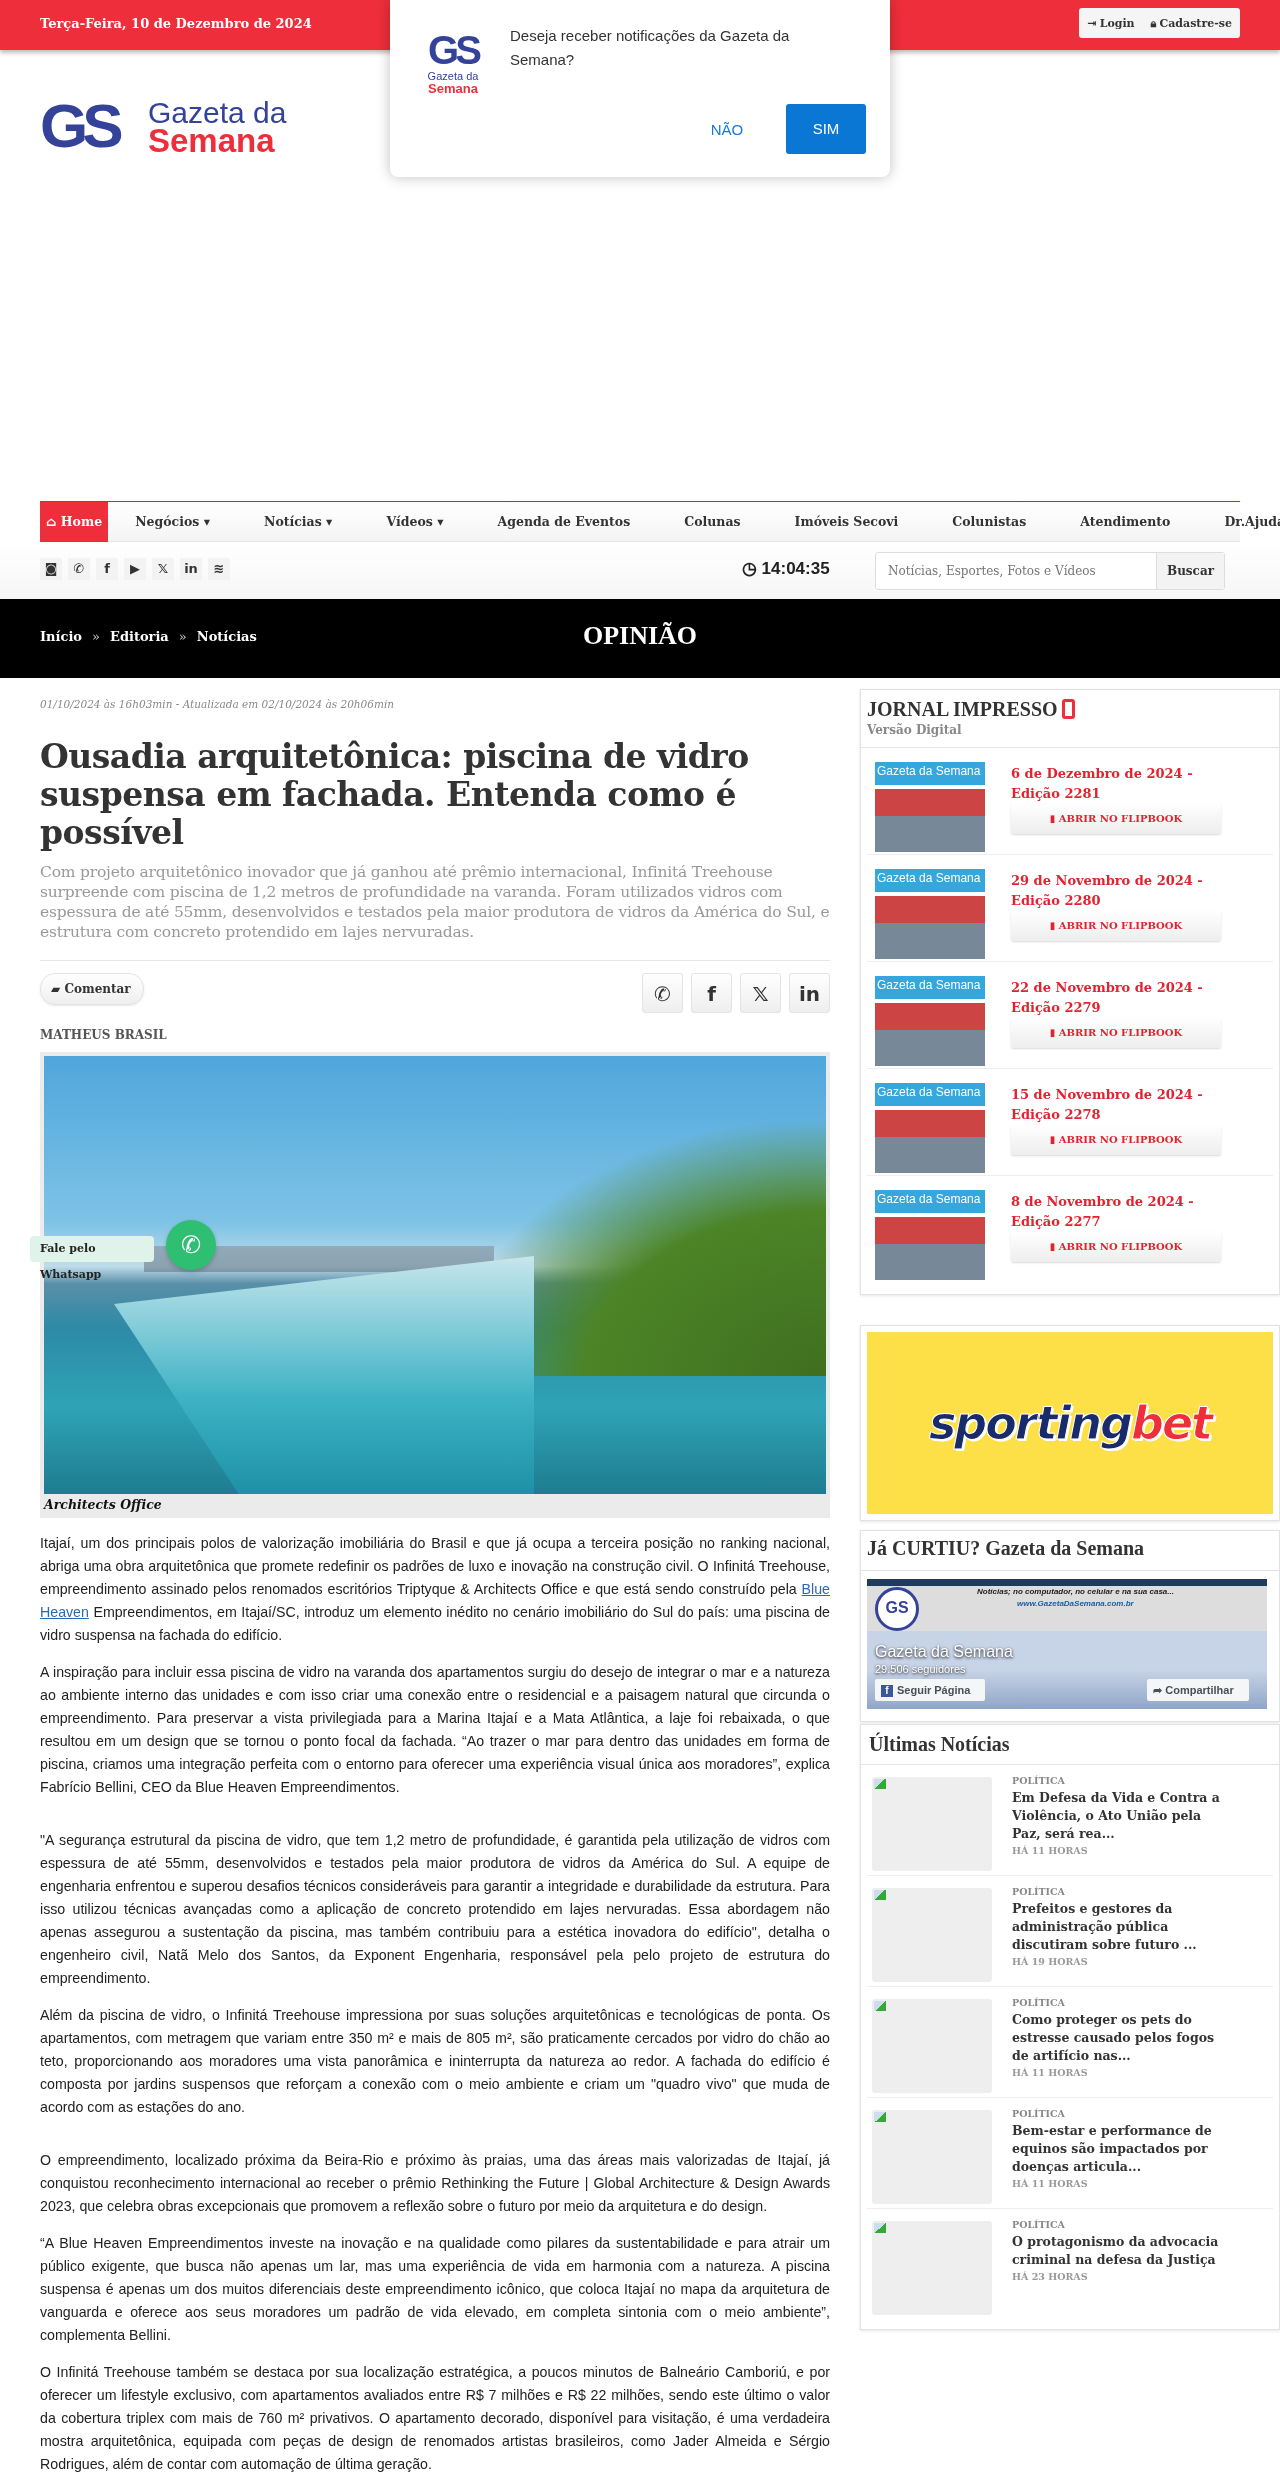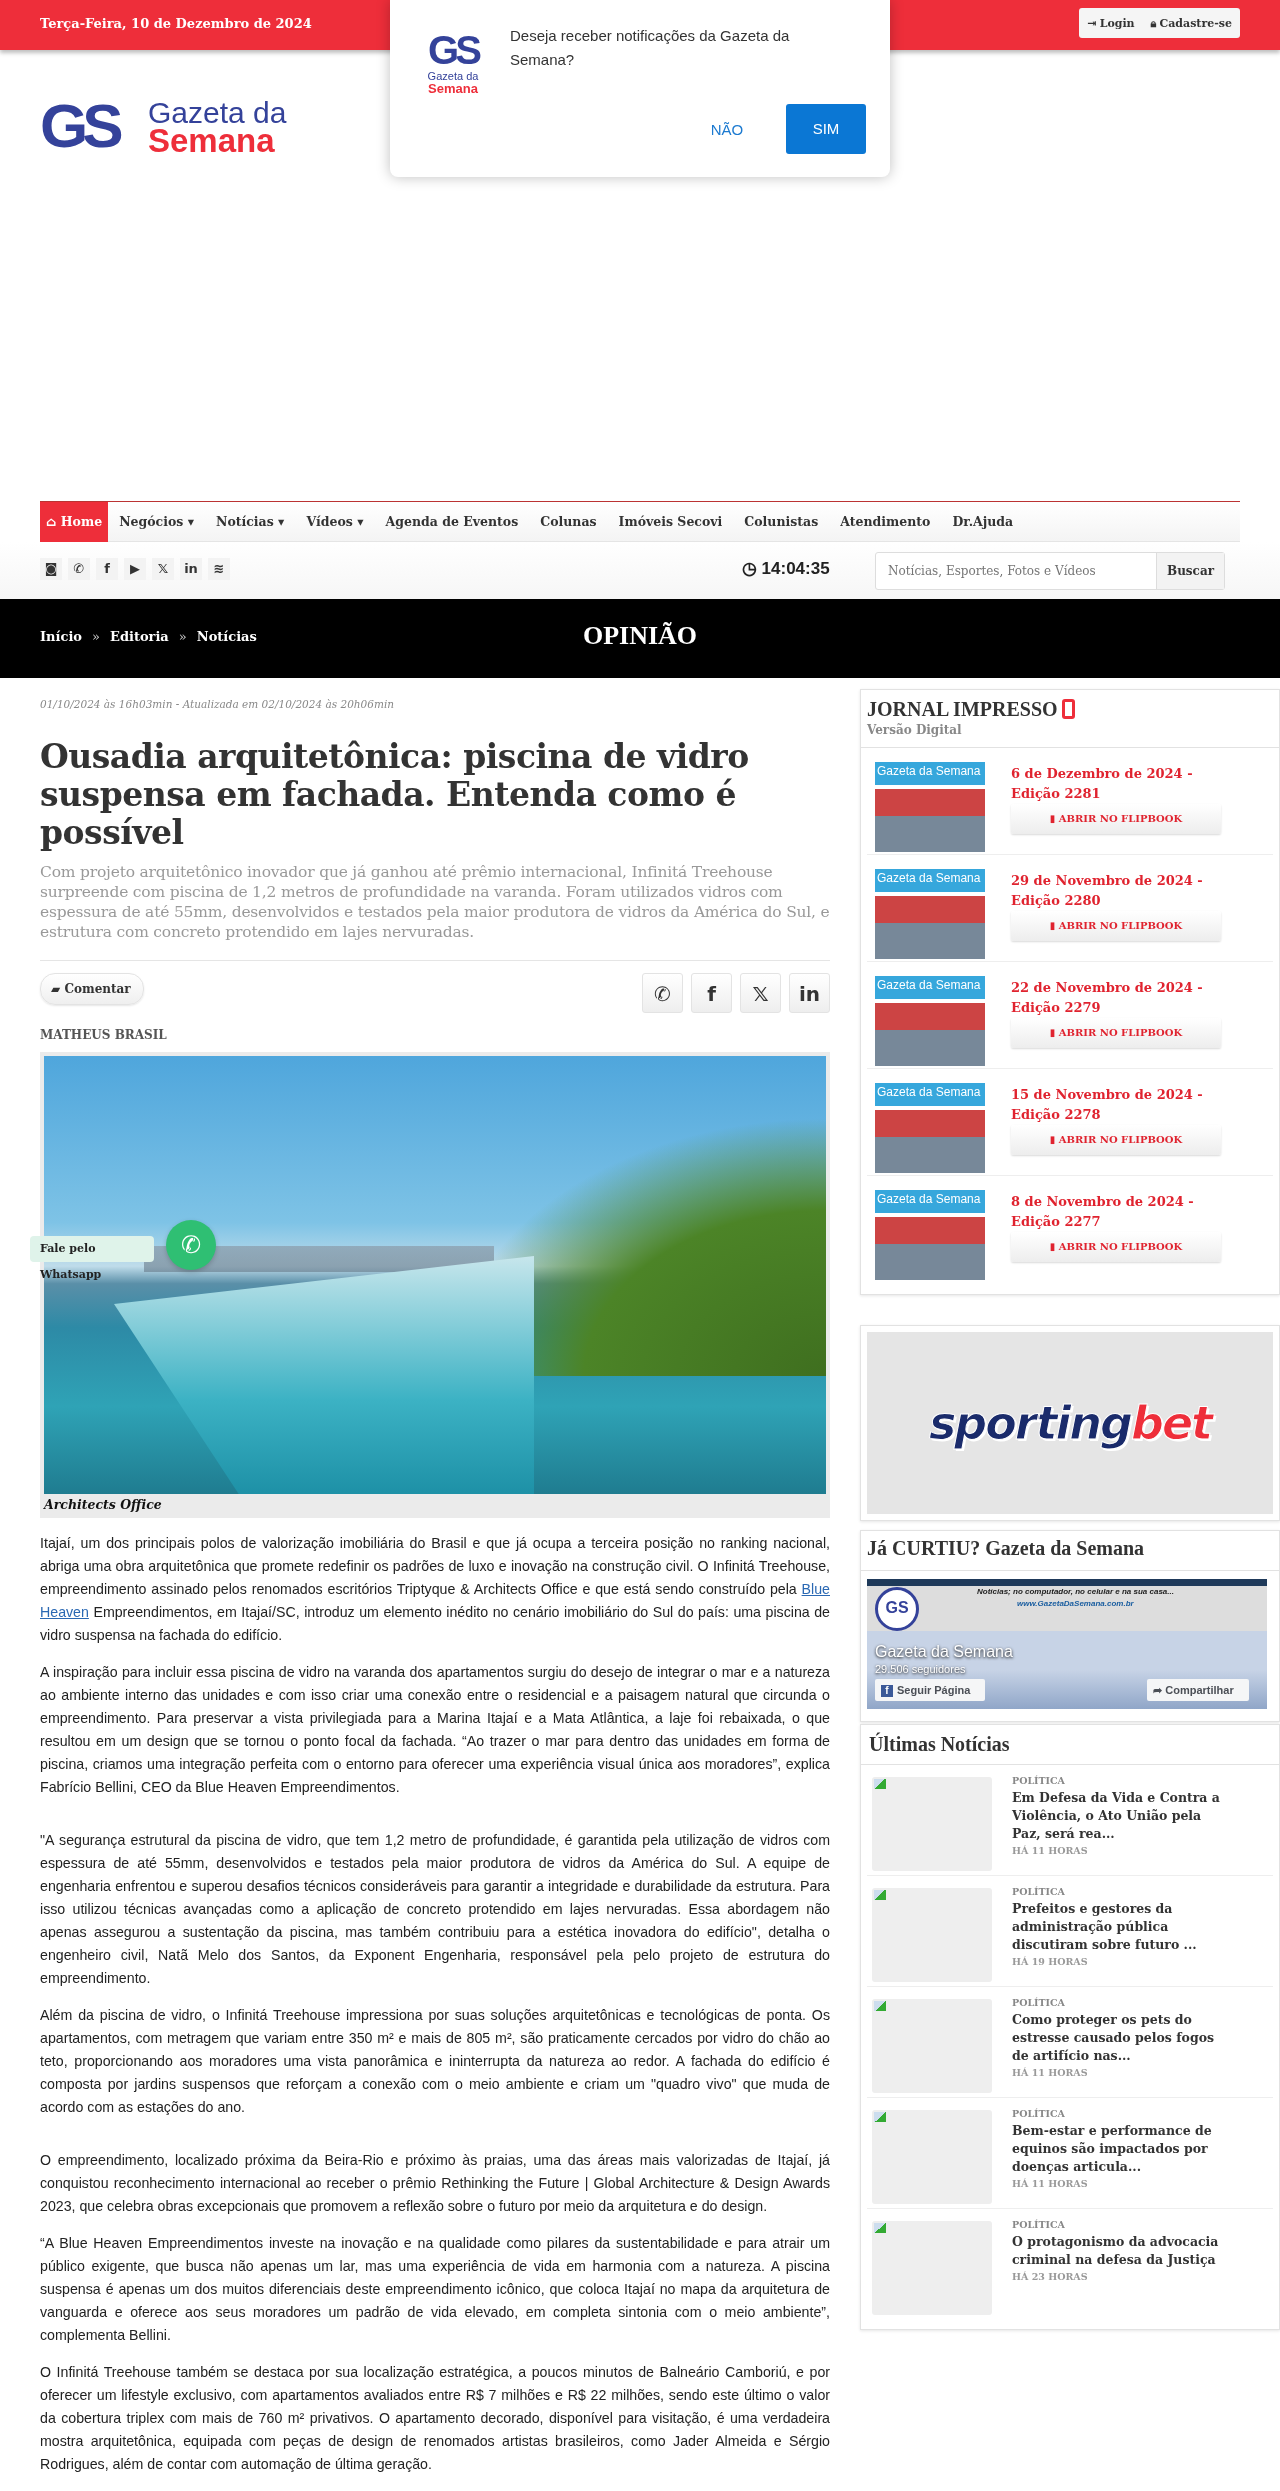--- a/index.html
+++ b/index.html
@@ -15,21 +15,21 @@
 .notif{position:absolute;left:390px;top:0;width:500px;height:177px;background:#fff;border-radius:0 0 8px 8px;box-shadow:0 0 14px rgba(0,0,0,.25)}
 .notif .nlogo{position:absolute;left:24px;top:30px;width:78px;height:70px;text-align:center}
 .notif .nlogo .g{font-family:"Liberation Sans",sans-serif;font-weight:bold;font-size:40px;color:#34429a;line-height:40px;letter-spacing:-4px}
 .notif .nlogo .t1{font-family:"Liberation Sans",sans-serif;font-size:11px;color:#34429a;line-height:12px}
 .notif .nlogo .t2{font-family:"Liberation Sans",sans-serif;font-size:13px;color:#ee2e3a;font-weight:bold;line-height:13px}
 .notif .msg{position:absolute;left:120px;top:24px;width:330px;font-family:"Liberation Sans",sans-serif;font-size:15px;line-height:24px;color:#333}
 .notif .no{position:absolute;left:302px;top:106px;width:70px;height:48px;line-height:48px;text-align:center;font-family:"Liberation Sans",sans-serif;font-size:15px;color:#1c7ad0}
 .notif .yes{position:absolute;left:396px;top:104px;width:80px;height:50px;line-height:50px;text-align:center;background:#0b77d4;color:#fff;border-radius:3px;font-family:"Liberation Sans",sans-serif;font-size:15px}
 .redline{position:absolute;left:40px;top:501px;width:1200px;height:1px;background:#b33}
 .nav{position:absolute;left:40px;top:502px;width:1200px;height:40px;display:flex;align-items:center;font-size:12.5px;font-weight:bold;color:#333;background:linear-gradient(#fff,#f4f4f4);border-bottom:1px solid #e5e5e5}
-.nav .it{padding:0 11px;height:40px;line-height:40px;white-space:nowrap}
+.nav .it{padding:0 27px;height:40px;line-height:40px;white-space:nowrap}
 .nav .home{background:#ee2e3a;color:#fff;padding:0 6px}
 .subbar{position:absolute;left:0;top:542px;width:1280px;height:57px;background:linear-gradient(#fff,#f6f6f6)}
 .soc{position:absolute;left:40px;top:16px;display:flex;gap:6px}
 .soc span{width:22px;height:22px;font-size:13px;line-height:22px;text-align:center;color:#333;background:#f3f3f3;font-family:"DejaVu Sans",sans-serif;font-weight:bold}
 .clock{position:absolute;left:742px;top:16px;font-size:17px;font-weight:bold;color:#222;font-family:"Liberation Sans",sans-serif}
 .search{position:absolute;left:875px;top:10px;width:350px;height:38px;border:1px solid #ddd;border-radius:3px;background:#fff;display:flex}
 .search input{flex:1;border:none;padding:0 12px;font-size:12px;font-family:"DejaVu Serif",serif;color:#999;background:transparent;outline:none}
 .search .btn{width:68px;border-left:1px solid #ddd;background:#f3f3f3;font-size:12px;font-weight:bold;line-height:36px;text-align:center}
 .band{position:absolute;left:0;top:599px;width:1280px;height:79px;background:#000000}
 .crumbs{position:absolute;left:40px;top:30px;color:#fff;font-size:13px;font-weight:bold;display:flex;gap:10px}
@@ -63,21 +63,21 @@
 .jornal .hd{padding:8px 6px 6px;border-bottom:1px solid #e2e2e2;height:58px}
 .jornal .hd .t{font-size:20px;font-weight:bold;color:#333;font-family:"Liberation Serif",serif}
 .jornal .hd .t .ph{display:inline-block;width:13px;height:20px;border:3px solid #ee2e3a;border-radius:3px;vertical-align:-3px;margin-left:4px}
 .jornal .hd .s{font-size:12px;color:#888;font-weight:bold;margin-top:2px}
 .ed{position:relative;height:107px;border-bottom:1px solid #eee;margin:0 6px}
 .ed .thumb{position:absolute;left:8px;top:14px;width:110px;height:90px;background:linear-gradient(180deg,#36a7dc 0 26%,#fff 26% 30%,#c44 30% 60%,#789 60% 100%)}
 .ed .thumb span{position:absolute;left:2px;top:2px;font-family:"Liberation Sans",sans-serif;font-size:12px;color:#fff}
 .ed .tt{position:absolute;left:144px;top:16px;width:225px;font-size:13px;font-weight:bold;color:#e0232f;line-height:20px}
 .ed .btn{position:absolute;left:144px;top:56px;width:210px;height:30px;border-radius:2px;background:linear-gradient(#fff,#ededed);box-shadow:0 1px 2px rgba(0,0,0,.15);text-align:center;line-height:30px;font-size:10px;font-weight:bold;color:#e0232f}
 .ad{top:1325px;height:196px;padding:6px}
-.ad .blue{width:100%;height:100%;background:#e5e5e5;display:flex;align-items:center;justify-content:center}
+.ad .blue{width:100%;height:100%;background:#fde047;display:flex;align-items:center;justify-content:center}
 .ad .logo2{font-family:"DejaVu Sans",sans-serif;font-style:italic;font-weight:bold;font-size:46px;color:#1a2b6b;letter-spacing:-2px;-webkit-text-stroke:1px #fff;text-shadow:2px 2px 0 #fff}
 .ad .logo2 i{color:#ee2e3a;font-style:italic}
 .fb{top:1530px;height:192px}
 .fb .t{padding:6px 6px;font-size:20px;font-weight:bold;color:#333;border-bottom:1px solid #e2e2e2;height:40px;font-family:"Liberation Serif",serif}
 .fbimg{position:absolute;left:6px;top:48px;width:400px;height:130px;background:linear-gradient(180deg,#1f3a5a 0 5%,#ddd 5% 40%,#c7d3e6 40% 70%,#90a6c8 100%)}
 .fbimg .cap1{position:absolute;left:110px;top:8px;font-family:"Liberation Sans",sans-serif;font-style:italic;font-weight:bold;font-size:8px;color:#222}
 .fbimg .cap2{position:absolute;left:150px;top:20px;font-family:"Liberation Sans",sans-serif;font-style:italic;font-weight:bold;font-size:8px;color:#1a5ea0}
 .fbimg .gsc{position:absolute;left:8px;top:8px;width:44px;height:44px;border-radius:50%;background:#fff;border:3px solid #34429a;text-align:center;font-family:"Liberation Sans",sans-serif;font-weight:bold;font-size:16px;line-height:36px;color:#34429a}
 .fbimg .name{position:absolute;left:8px;top:64px;font-family:"Liberation Sans",sans-serif;font-size:16px;color:#fff;text-shadow:0 1px 3px #000}
 .fbimg .fol{position:absolute;left:8px;top:84px;font-family:"Liberation Sans",sans-serif;font-size:11px;color:#fff;text-shadow:0 1px 3px #000}

